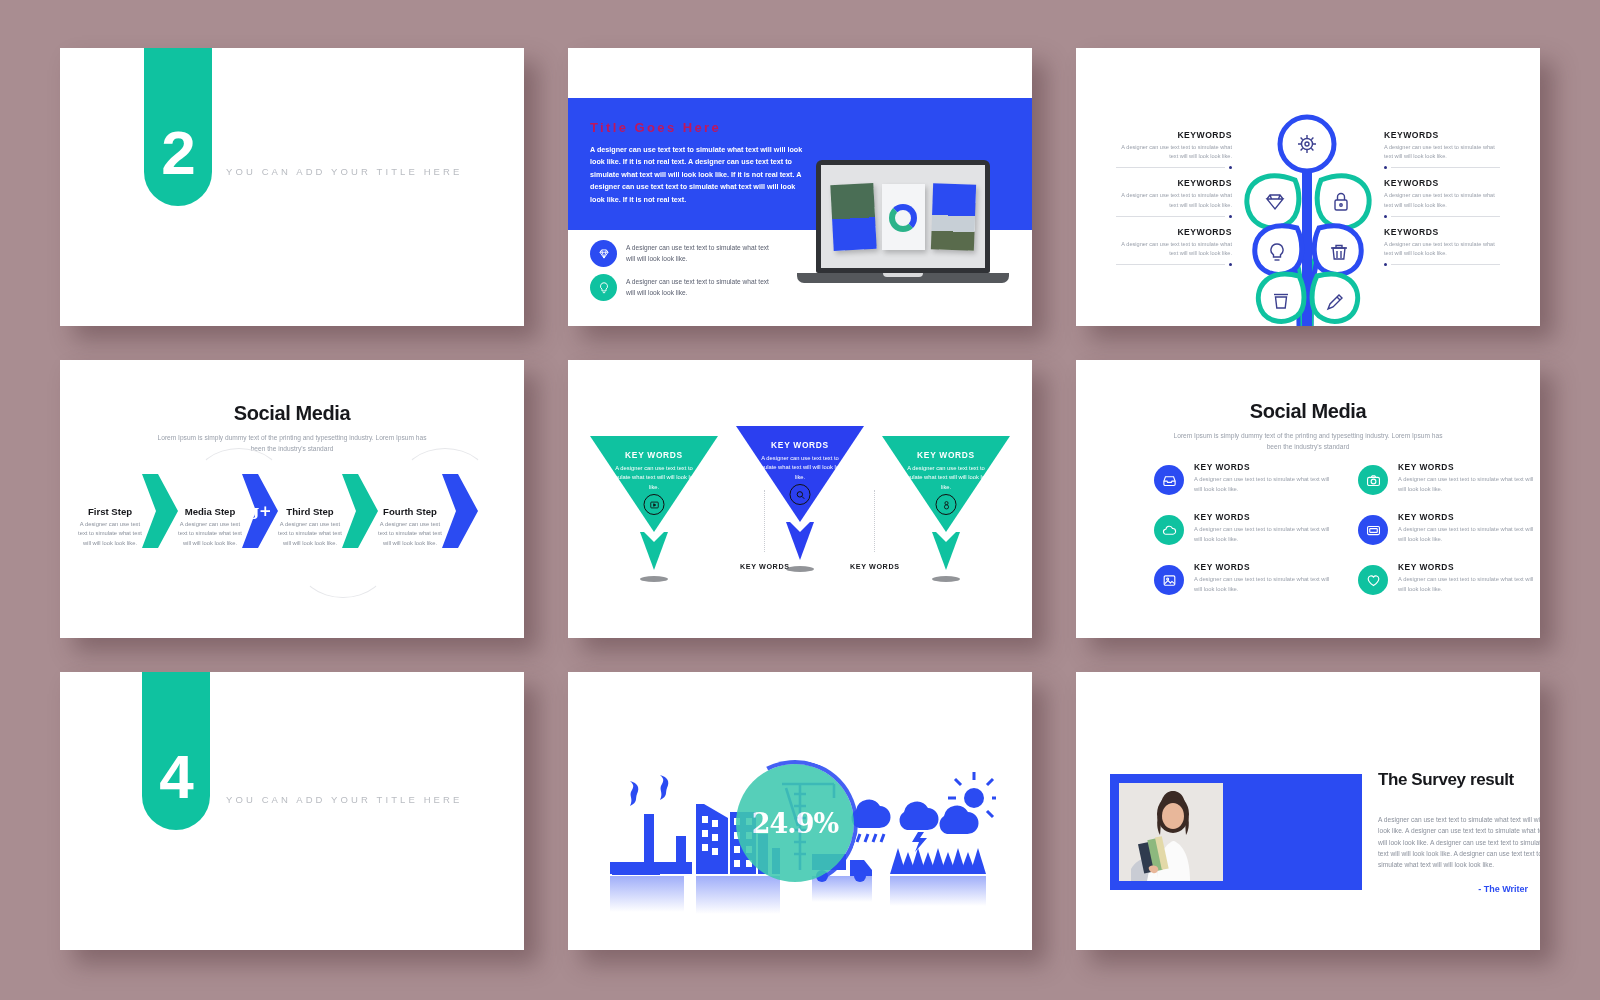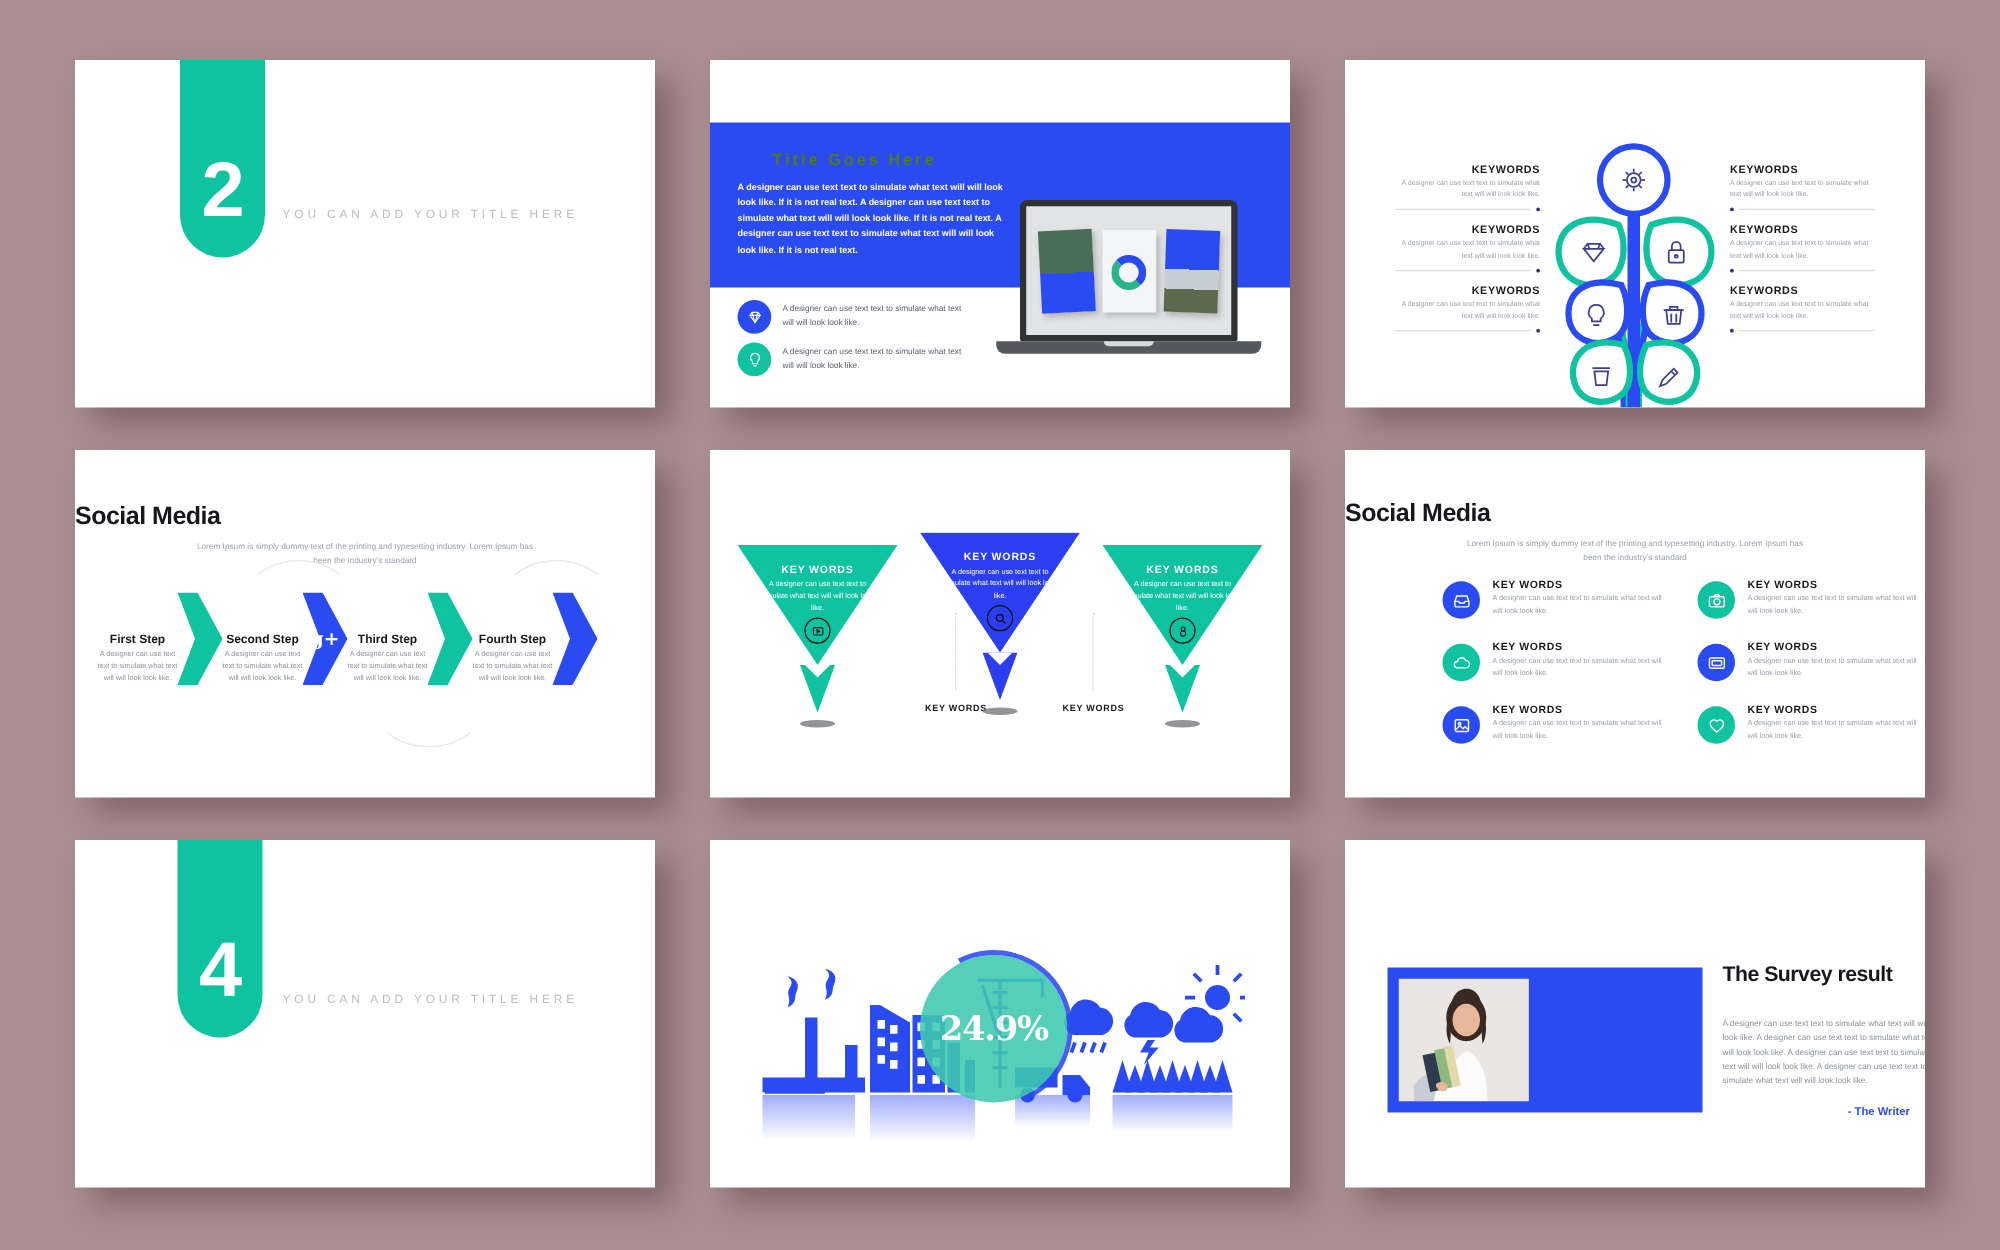--- a/index.html
+++ b/index.html
@@ -49,22 +49,22 @@
     margin-top: 12px; font-size: 9.5px; color: #b9bcc2;
     letter-spacing: 3.1px; font-weight: 500;
   }
 
   
   .band {
     position: absolute; left: 0; right: 0;
     background: #2b4bf2;
   }
   .band-title {
-    position: absolute; color: #4d7c0f; font-size: 13px;
-    font-weight: 700; letter-spacing: 2.4px; margin-left: 28px;
+    position: absolute; color: #be185d; font-size: 13px;
+    font-weight: 700; letter-spacing: 2.4px;
   }
   .band-para {
     position: absolute; color: #fff; font-size: 7.2px;
     line-height: 1.72; font-weight: 600; width: 214px;
   }
   .bullet-row { position: absolute; display: flex; align-items: center; gap: 9px; }
   .bullet-circle {
     width: 27px; height: 27px; border-radius: 50%;
     display: flex; align-items: center; justify-content: center; flex: 0 0 auto;
   }
@@ -100,21 +100,21 @@
   .tree-col { position: absolute; width: 116px; }
   .tree-item { margin-bottom: 9px; }
   .kw-h { font-size: 8.6px; font-weight: 700; color: #17181c; letter-spacing: .5px; }
   .kw-p { font-size: 5.6px; color: #9aa0ab; line-height: 1.65; margin-top: 3px; }
   .kw-rule { display:flex; align-items:center; gap:4px; margin-top:5px; }
   .kw-dot { width:3px; height:3px; border-radius:50%; background:#2b2f86; flex:0 0 auto; }
   .kw-line { height:1px; background:#dcdee3; flex:1 1 auto; }
   .tree-svg { position: absolute; }
 
   
-  .slide-h1 { position:absolute; width:100%; text-align:left; font-size:20px; font-weight:700; color:#17181c; letter-spacing:-0.4px; }
+  .slide-h1 { position:absolute; width:100%; text-align:center; font-size:20px; font-weight:700; color:#17181c; letter-spacing:-0.4px; }
   .slide-sub { position:absolute; width:100%; text-align:center; font-size:6.6px; color:#9aa0ab; line-height:1.7; }
   .steps { position:absolute; display:flex; align-items:flex-end; }
   .step-text { width: 64px; text-align:center; }
   .step-title { font-size: 9.6px; font-weight:700; color:#17181c; }
   .step-desc { font-size:5.8px; color:#8b919c; line-height:1.62; margin-top:3px; }
   .chev { position:relative; width:36px; height:74px; flex:0 0 auto; display:flex; align-items:center; justify-content:center; }
   .chev svg { position:absolute; inset:0; width:100%; height:100%; }
   .chev .glyph { position:relative; z-index:2; color:#fff; display:flex; align-items:center; justify-content:center; }
   .arc { position:absolute; border:1px solid #e6e7ea; border-radius:50%; }
 
@@ -356,21 +356,21 @@
           </svg>
         <span class="glyph">
           <svg width="14" height="14" viewBox="0 0 24 24" fill="#fff">
               <rect x="2" y="6" width="20" height="13" rx="3"></rect>
               <path d="M10 9.5l5 3-5 3z" fill="#0fc2a0"></path>
             </svg>
         </span>
       </div>
 
       <div class="step-text">
-        <div class="step-title">Second Step</div>
+        <div class="step-title">Media Step</div>
         <div class="step-desc">A designer can use text text to simulate what text will will look look like.</div>
       </div>
       <div class="chev">
         <svg viewBox="0 0 36 74" preserveAspectRatio="none">
             <path d="M0 0h16l20 37-20 37H0l14-37L0 0z" fill="#2b4bf2"></path>
           </svg>
         <span class="glyph" style="font-size:15px;font-weight:700;font-family:'DejaVu Serif',serif">g+</span>
       </div>
 
       <div class="step-text">

